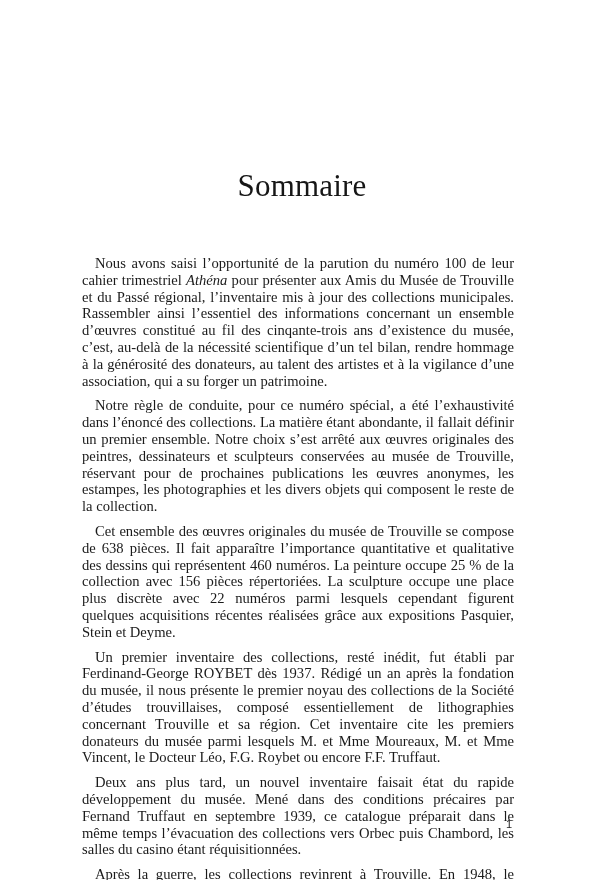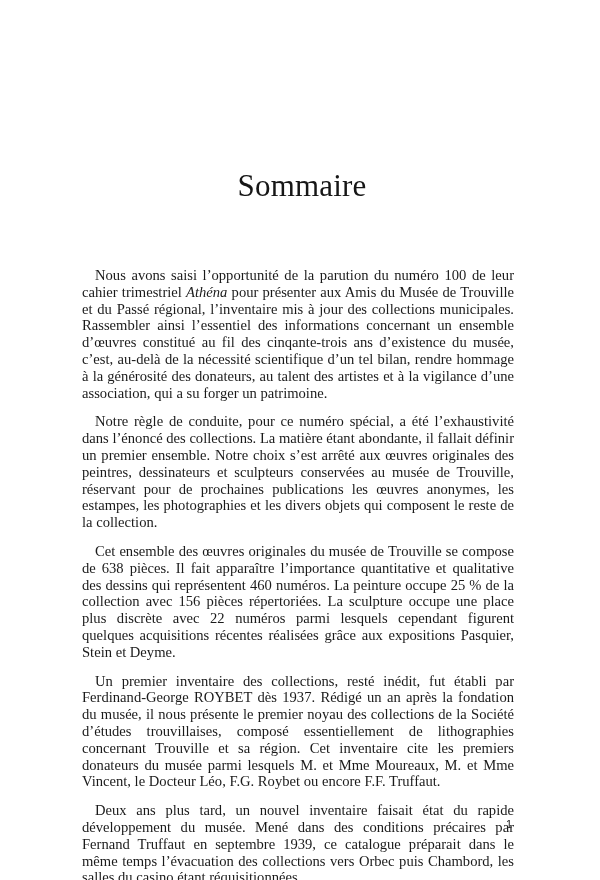--- a/index.html
+++ b/index.html
@@ -33,21 +33,21 @@
       margin: 2px;
       color: #161616;
     }
     .body-text {
       position: absolute;
       left: 82px;
       top: 255px;
       width: 432px;
     }
     .body-text p {
-      margin: 12px 0 8px 0;
+      margin: 0 0 8px 0;
       font-size: 14.6px;
       line-height: 16.8px;
       text-align: justify;
       text-indent: 13px;
       hyphens: none;
     }
     .body-text p em {
       font-style: italic;
     }
     .page-number {

